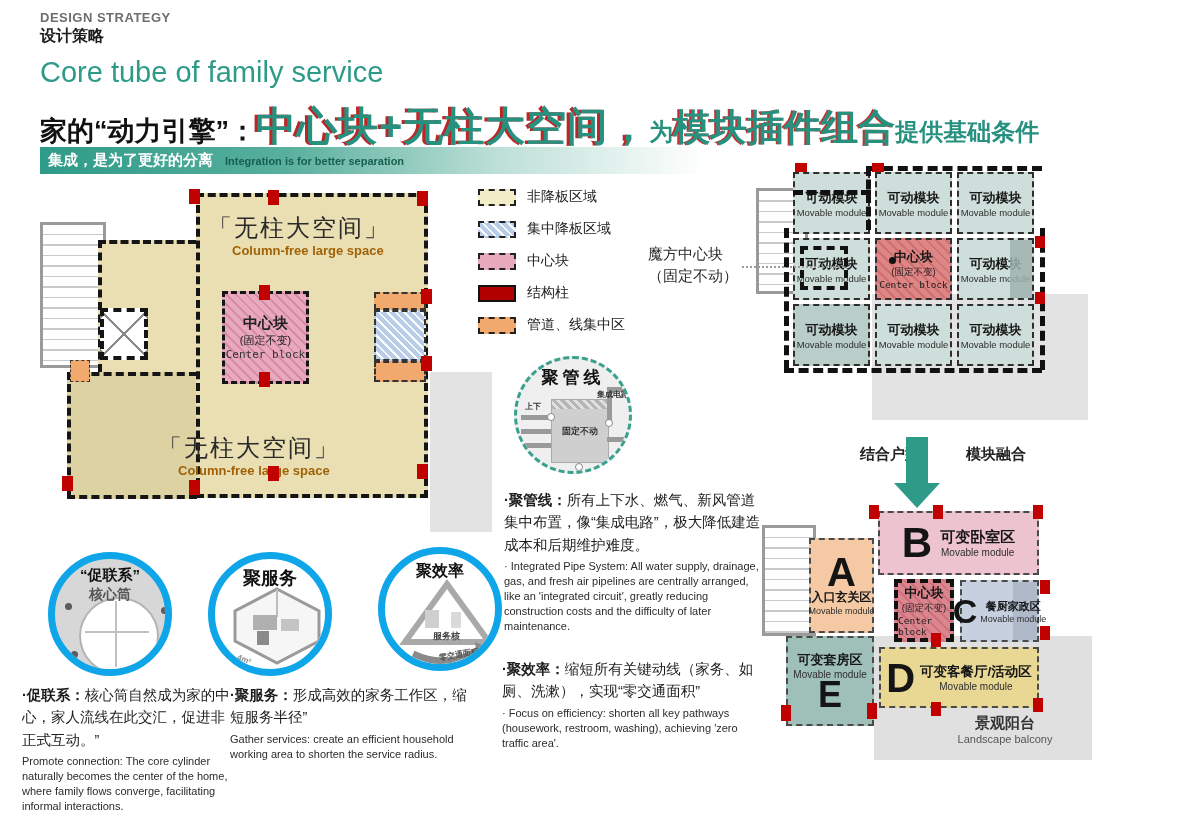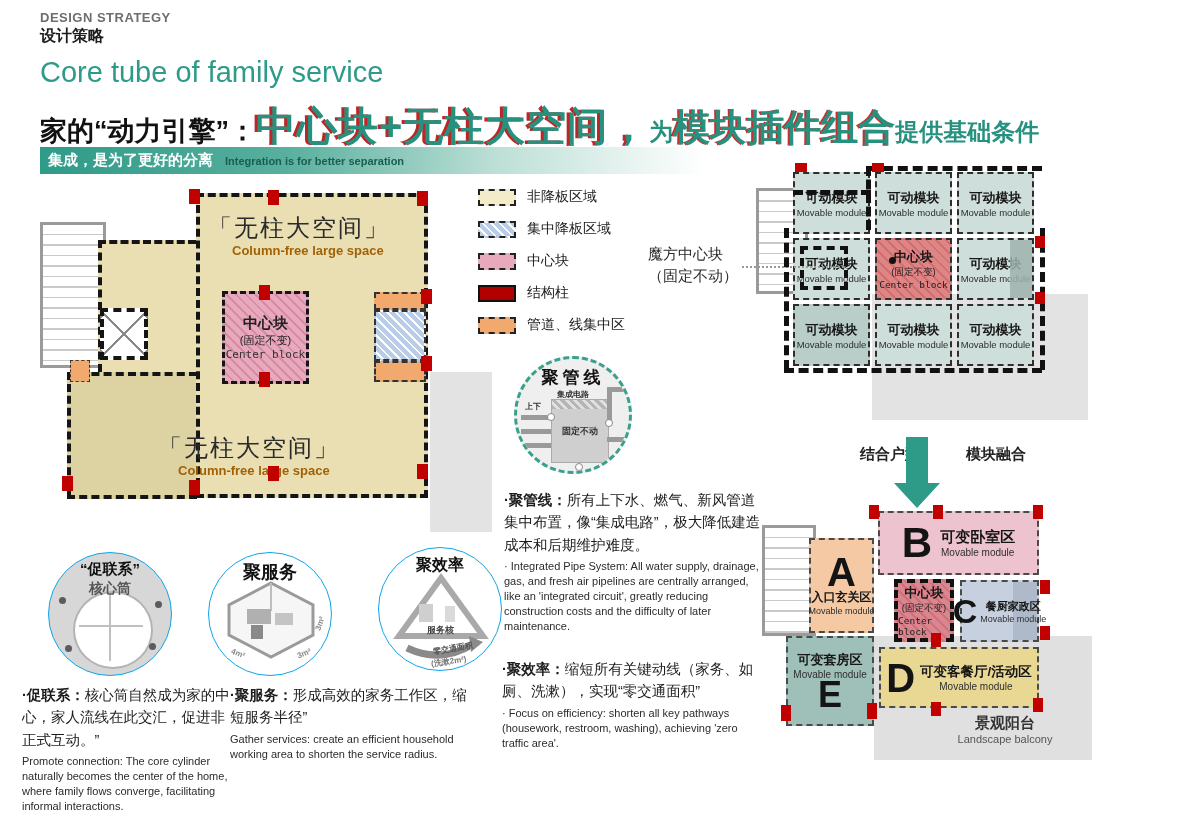--- a/index.html
+++ b/index.html
@@ -86,21 +86,21 @@
   .blk .lbl{display:flex;flex-direction:column;align-items:center;}
   .blk .cn{font-weight:bold;color:#161616;}
   .blk .en{color:#2e2e2e;}
   .redhatch2{background:repeating-linear-gradient(45deg,#DB868E 0 5px,#CD727C 5px 7px);}
   .balcony-lbl{z-index:4;text-align:center;}
   .balcony-lbl .cn{font-size:15px;font-weight:bold;color:#333;}
   .balcony-lbl .en{font-size:11px;color:#555;}
 
   
   .circ{position:absolute;border-radius:50%;box-sizing:border-box;background:#fff;
-     border:1px solid #0ea5e9;overflow:hidden;z-index:2;}
+     border:7px solid #0ea5e9;overflow:hidden;z-index:2;}
   .circ .title{position:absolute;top:7px;left:0;width:100%;text-align:center;
      font-weight:bold;color:#111;z-index:5;}
   .tiny{position:absolute;color:#555;font-weight:bold;z-index:4;}
   .pipe{position:absolute;background:#9a9a9a;z-index:3;}
   .pdot{position:absolute;width:6px;height:6px;border-radius:50%;background:#fff;border:1.5px solid #8a8a8a;z-index:4;}
 
   
   .note{position:absolute;z-index:5;}
   .note .cnline{font-size:14.5px;color:#1d1d1d;line-height:1.55;}
   .note .cnline b{font-weight:bold;}
@@ -351,21 +351,21 @@
       <rect x="40" y="56" width="14" height="18" fill="#cfcfcf"></rect>
       <rect x="66" y="58" width="10" height="16" fill="#dadada"></rect>
     </svg>
     <div class="tiny" style="left:48px;top:76px;font-size:9px;color:#444;">服务核</div>
     <div class="tiny" style="left:54px;top:95px;font-size:8px;transform:rotate(-10deg);color:#555;">零交通面积</div>
     <div class="tiny" style="left:52px;top:108px;font-size:8px;transform:rotate(-8deg);color:#777;">(洗漱2m²)</div>
   </div>
 
   <div class="circ" style="left:514px;top:356px;width:118px;height:118px;background:#EFEFEF;border:3px dashed #38A08C;">
     <div class="title" style="font-size:17px;letter-spacing:4px;">聚管线</div>
-    <div class="tiny" style="left:0;top:30px;width:100%;text-align:center;font-size:8px;color:#333;">集成电路</div>
+    <div class="tiny" style="left:0;top:30px;width:100%;text-align:right;font-size:8px;color:#333;">集成电路</div>
     <div class="tiny" style="left:8px;top:42px;font-size:8px;color:#333;">上下</div>
     <div class="abs" style="left:34px;top:40px;width:56px;height:62px;background:#CFCFCF;border:1px solid #ababab;">
       <div style="width:100%;height:9px;background:repeating-linear-gradient(45deg,#b5b5b5 0 3px,#e0e0e0 3px 6px);"></div>
       <div style="width:100%;text-align:center;margin-top:16px;font-size:9px;font-weight:bold;color:#333;">固定不动</div>
     </div>
     <div class="pipe" style="left:4px;top:56px;width:30px;height:5px;"></div>
     <div class="pipe" style="left:4px;top:70px;width:30px;height:5px;"></div>
     <div class="pipe" style="left:8px;top:84px;width:26px;height:5px;"></div>
     <div class="pipe" style="left:90px;top:30px;width:5px;height:32px;"></div>
     <div class="pipe" style="left:90px;top:28px;width:20px;height:5px;"></div>

